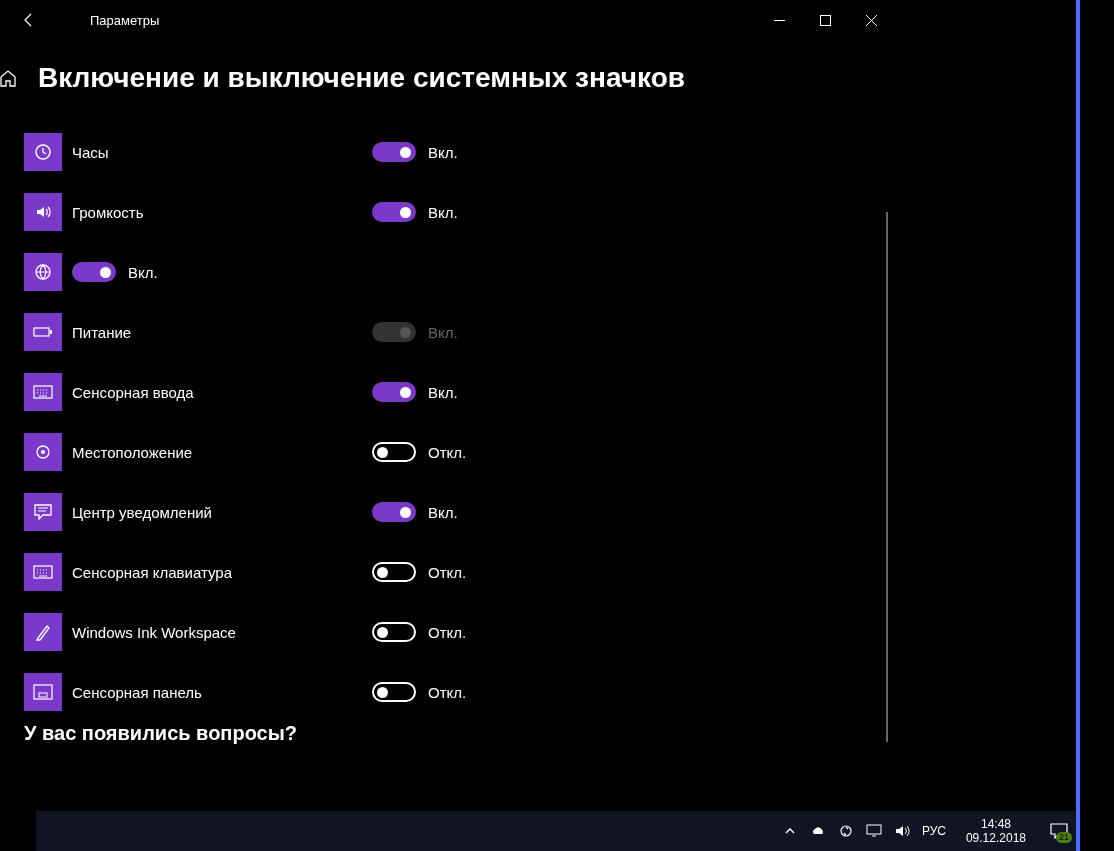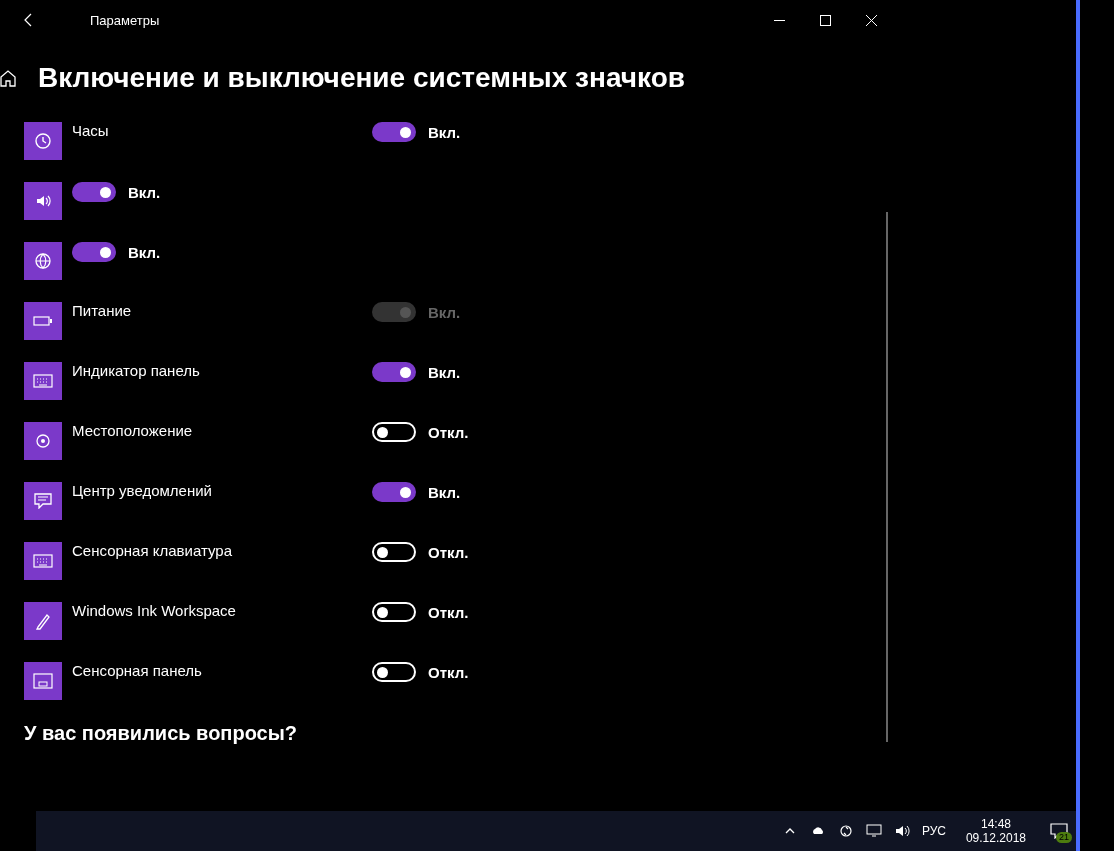--- a/index.html
+++ b/index.html
@@ -11,42 +11,42 @@
 .titlebar { display:flex; align-items:center; height:40px; padding:0 0 0 14px; }
 .back { width:30px; height:30px; display:flex; align-items:center; justify-content:center; cursor:pointer; }
 .title { font-size:13px; margin-left:46px; color:#fff; }
 .win-buttons { margin-left:auto; display:flex; }
 .win-btn { width:46px; height:40px; display:flex; align-items:center; justify-content:center; cursor:pointer; }
 .content { padding:0 24px; position:relative; }
 .header-row { display:flex; align-items:center; margin:22px 0 28px -26px; }
 .home-icon { width:20px; height:20px; margin-right:20px; cursor:pointer; }
 h1 { font-size:28px; font-weight:600; }
 .settings-list {}
-.setting-row { display:flex; align-items:flex-start; height:60px; }
+.setting-row { display:flex; align-items:center; height:60px; }
 .icon-box {
   width:38px; height:38px; background:#7b39c9; display:flex;
   align-items:center; justify-content:center; margin-right:10px;
 }
 .setting-label { font-size:15px; width:300px; }
 .toggle-wrap { display:flex; align-items:center; }
 .toggle {
   width:44px; height:20px; border-radius:10px; position:relative;
   cursor:pointer; margin-right:12px;
 }
 .toggle .knob {
   position:absolute; width:11px; height:11px; border-radius:50%;
   top:4.5px; background:#fff;
 }
 .toggle.on { background:#7b39c9; }
 .toggle.on .knob { right:5px; background:#fff; }
 .toggle.off { background:#000; border:2px solid #fff; }
 .toggle.off .knob { left:3px; top:2.5px; background:#fff; }
 .toggle.disabled { background:#333; cursor:default; }
 .toggle.disabled .knob { right:5px; background:#555; }
-.toggle-state { font-size:15px;font-weight:bold; }
+.toggle-state { font-size:15px; }
 .toggle-state.disabled { color:#666; }
 .question { font-size:20px; font-weight:600; }
 .scrollbar {
   position:absolute; right:6px; top:150px; width:2px; height:530px;
   background:#666;
 }
 .taskbar {
   position:absolute; bottom:0; left:36px; right:36px; height:40px;
   background:#101423; display:flex; align-items:center;
   justify-content:flex-end; padding:16px 8px;
@@ -122,20 +122,21 @@
             <div class="toggle-state">Вкл.</div>
           </div>
         </div>
         <div class="setting-row">
           <div class="icon-box">
             <svg width="18" height="18" viewBox="0 0 18 18">
               <path d="M3 7 H6 L10 4 V14 L6 11 H3 Z" fill="#fff"></path>
               <path d="M12 6 A4 4 0 0 1 12 12 M14 4 A7 7 0 0 1 14 14" stroke="#fff" fill="none" stroke-width="1.2"></path>
             </svg>
           </div>
+          <div class="setting-label">Громкость</div>
           <div class="toggle-wrap">
             <div class="toggle on">
               <div class="knob"></div>
             </div>
             <div class="toggle-state">Вкл.</div>
           </div>
         </div>
         <div class="setting-row">
           <div class="icon-box">
             <svg width="18" height="18" viewBox="0 0 18 18">
@@ -165,21 +166,21 @@
             <div class="toggle-state disabled">Вкл.</div>
           </div>
         </div>
         <div class="setting-row">
           <div class="icon-box">
             <svg width="20" height="14" viewBox="0 0 20 14">
               <rect x="1" y="1" width="18" height="12" stroke="#fff" fill="none" stroke-width="1.2"></rect>
               <path d="M4 5 H5 M7 5 H8 M10 5 H11 M13 5 H14 M16 5 H16 M4 8 H5 M7 8 H8 M10 8 H11 M13 8 H14 M6 11 H14" stroke="#fff" stroke-width="1.2"></path>
             </svg>
           </div>
-          <div class="setting-label">Индикатор панель</div>
+          <div class="setting-label">Сенсорная ввода</div>
           <div class="toggle-wrap">
             <div class="toggle on">
               <div class="knob"></div>
             </div>
             <div class="toggle-state">Вкл.</div>
           </div>
         </div>
         <div class="setting-row">
           <div class="icon-box">
             <svg width="18" height="18" viewBox="0 0 18 18">

